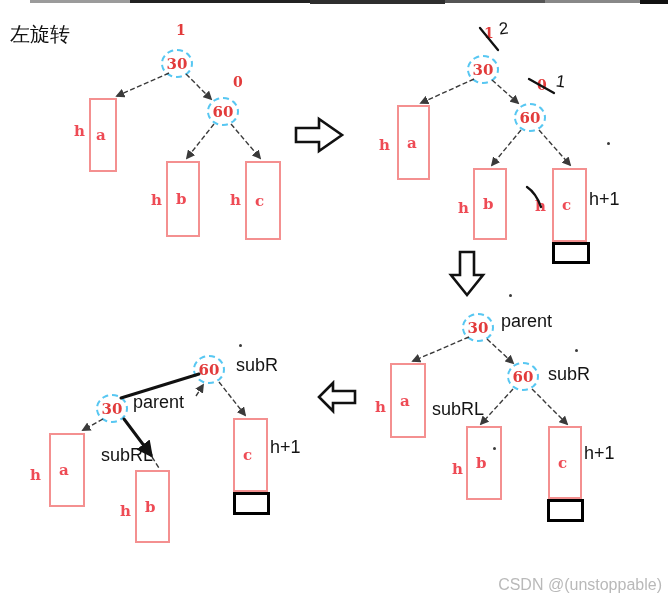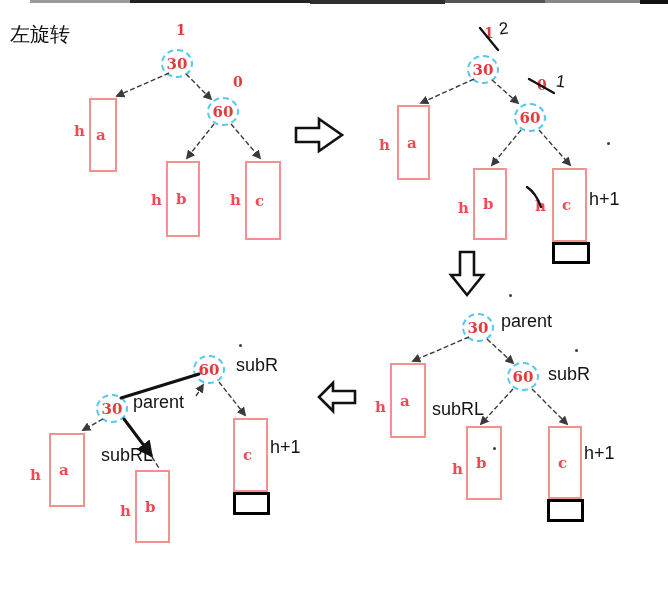--- a/index.html
+++ b/index.html
@@ -137,20 +137,21 @@
     <span class="anno" style="left:270px;top:437px;">h+1</span>
     <div class="newbox" style="left:233px;top:492px;width:37px;height:23px;"></div>
   </div>
 
   <div class="dot" style="left:607px;top:142px;"></div>
   <div class="dot" style="left:509px;top:294px;"></div>
   <div class="dot" style="left:575px;top:349px;"></div>
   <div class="dot" style="left:493px;top:447px;"></div>
   <div class="dot" style="left:239px;top:344px;"></div>
 
+  <div class="watermark">CSDN @(unstoppable)</div>
 
   <svg id="lines" width="668" height="605" viewBox="0 0 668 605">
     <defs>
       <marker id="arr" viewBox="0 0 10 10" refX="8" refY="5" markerWidth="6.5" markerHeight="6.5" orient="auto-start-reverse">
         <path d="M0 0 L10 5 L0 10 z" fill="#3a3a3a"></path>
       </marker>
       <marker id="arrb" viewBox="0 0 10 10" refX="8" refY="5" markerWidth="5.5" markerHeight="5.5" orient="auto-start-reverse">
         <path d="M0 0 L10 5 L0 10 z" fill="#111"></path>
       </marker>
     </defs>

